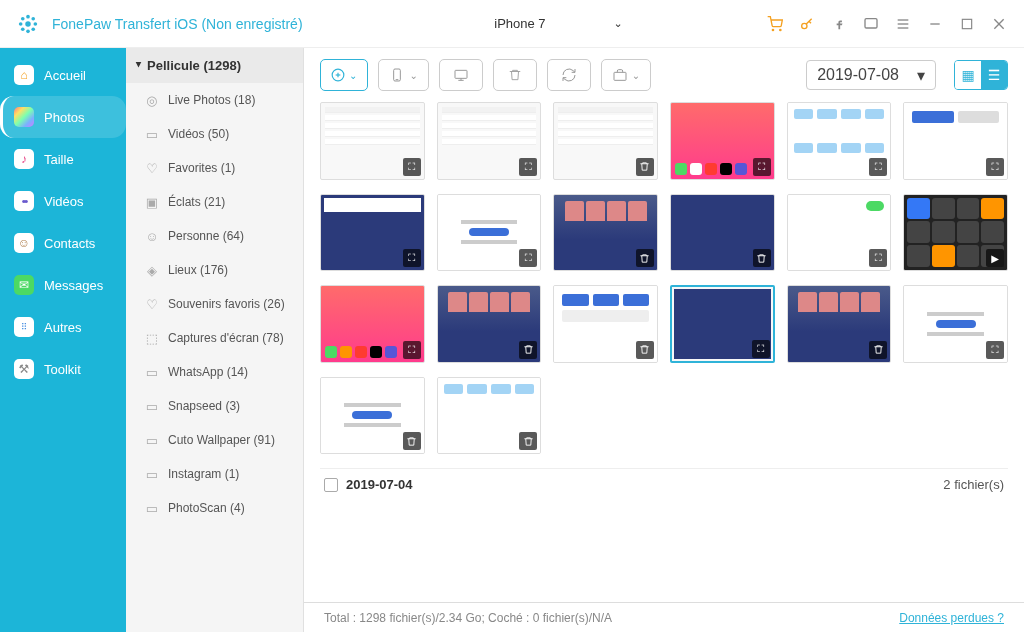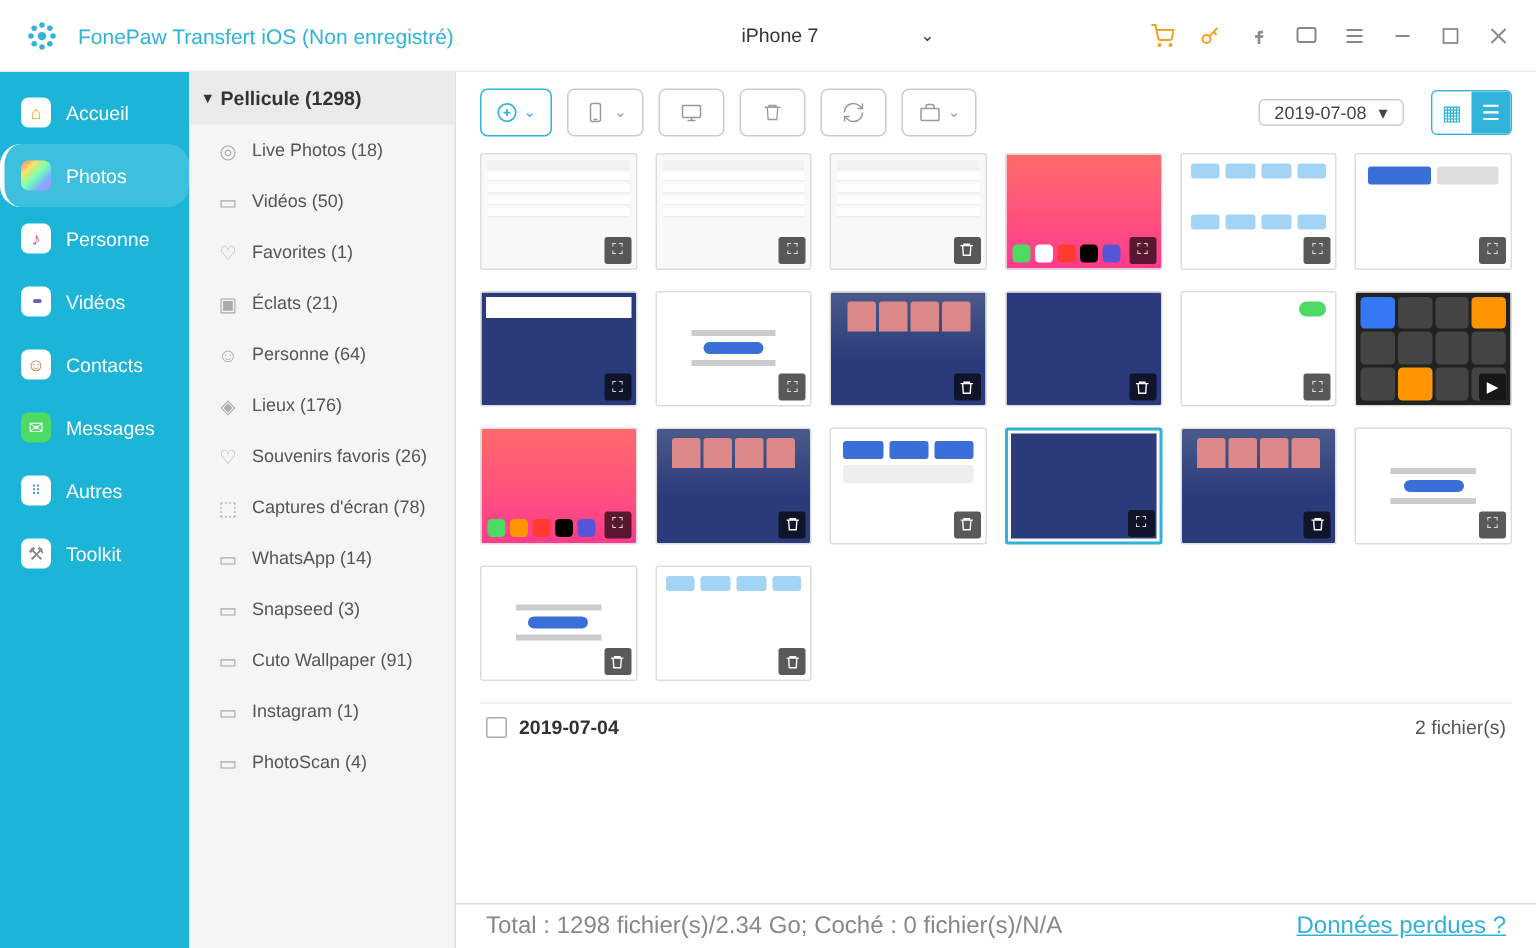--- a/index.html
+++ b/index.html
@@ -39,21 +39,21 @@
 .album-header { display: flex; align-items: center; gap: 6px; padding: 10px 10px; font-size: 13px; font-weight: bold; color: #333; background: #eaeaea; }
 .album-header .tri { font-size: 10px; transform: rotate(180deg); display: inline-block; }
 .album-item { display: flex; align-items: center; gap: 8px; padding: 9px 8px 9px 18px; font-size: 12px; color: #555; cursor: pointer; white-space: nowrap; }
 .album-item .aicon { width: 16px; height: 16px; display: flex; align-items: center; justify-content: center; color: #aaa; font-size: 13px; }
 
 
 .content { flex: 1; display: flex; flex-direction: column; overflow: hidden; }
 .toolbar { height: 54px; display: flex; align-items: center; padding: 0 16px; gap: 10px; }
 .tbtn { height: 32px; min-width: 44px; border: 1px solid #ccc; border-radius: 5px; background: #fff; display: flex; align-items: center; justify-content: center; color: #999; cursor: pointer; font-size: 14px; padding: 0 10px; }
 .tbtn.primary { border-color: #2fb3d8; color: #2fb3d8; }
-.date-btn { margin-left: auto; height: 18px; padding: 0 10px; border: 1px solid #ccc; border-radius: 4px; display: flex; align-items: center; gap: 8px; font-size: 12px; color: #444; cursor: pointer; }
+.date-btn { margin-left: auto; height: 30px; padding: 0 10px; border: 1px solid #ccc; border-radius: 4px; display: flex; align-items: center; gap: 18px; font-size: 16px; color: #444; cursor: pointer; }
 .view-toggle { display: flex; margin-left: 8px; border: 1px solid #2fb3d8; border-radius: 4px; overflow: hidden; }
 .vt { width: 26px; height: 28px; display: flex; align-items: center; justify-content: center; font-size: 14px; cursor: pointer; }
 .vt.grid { color: #2fb3d8; background: #fff; }
 .vt.list { background: #2fb3d8; color: #fff; }
 
 .selectall { padding: 0 20px 10px; display: flex; align-items: center; gap: 8px; font-size: 14px; color: #333; }
 .checkbox { width: 14px; height: 14px; border: 1px solid #aaa; border-radius: 2px; cursor: pointer; background: #fff; }
 
 .grid-area { flex: 1; overflow-y: auto; padding: 0 16px; }
 .thumb-row { display: grid; grid-template-columns: repeat(6, 1fr); gap: 12px; margin-bottom: 14px; }
@@ -87,21 +87,21 @@
 .tc-btns .r { display: flex; gap: 4px; }
 .tc-btns .b { flex: 1; height: 12px; background: #3b6fd8; border-radius: 2px; }
 .tc-toggle { background: #fff; inset: 0; padding: 6px; }
 .tc-toggle .tg { width: 18px; height: 10px; background: #4cd964; border-radius: 5px; margin-left: auto; }
 
 .tooltip { position: absolute; top: 100%; left: 0; right: -6px; background: #fffbe6; border: 1px solid #d8d080; padding: 3px 5px; font-size: 11px; color: #555; z-index: 10; line-height: 1.4; }
 
 .section-footer { display: flex; align-items: center; padding: 8px 4px; font-size: 13px; color: #333; border-top: 1px solid #eee; margin-top: 4px; }
 .section-footer .r { margin-left: auto; color: #555; }
 
-.statusbar { height: 30px; border-top: 1px solid #ddd; display: flex; align-items: center; padding: 0 20px; font-size: 16px; color: #888; }
+.statusbar { height: 30px; border-top: 1px solid #ddd; display: flex; align-items: center; padding: 0 20px; font-size: 12px; color: #888; }
 .statusbar .r { margin-left: auto; color: #2fb3d8; text-decoration: underline; cursor: pointer; }
 
 
 ::-webkit-scrollbar { width: 6px; }
 ::-webkit-scrollbar-thumb { background: #ccc; border-radius: 3px; }
 </style>
 </head>
 <body>
 
 <div class="titlebar">
@@ -182,21 +182,21 @@
     <div class="nav-item">
         <span class="nav-icon ni-home">⌂</span>
         <span>Accueil</span>
       </div>
     <div class="nav-item active">
         <span class="nav-icon ni-photos"></span>
         <span>Photos</span>
       </div>
     <div class="nav-item">
         <span class="nav-icon ni-music">♪</span>
-        <span>Personne</span>
+        <span>Taille</span>
       </div>
     <div class="nav-item">
         <span class="nav-icon ni-videos">•••</span>
         <span>Vidéos</span>
       </div>
     <div class="nav-item">
         <span class="nav-icon ni-contacts">☺</span>
         <span>Contacts</span>
       </div>
     <div class="nav-item">

